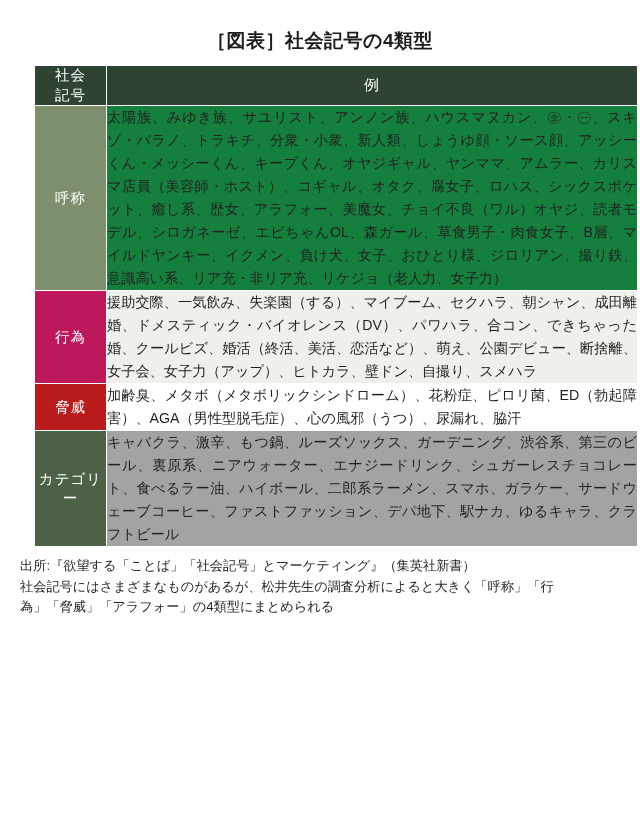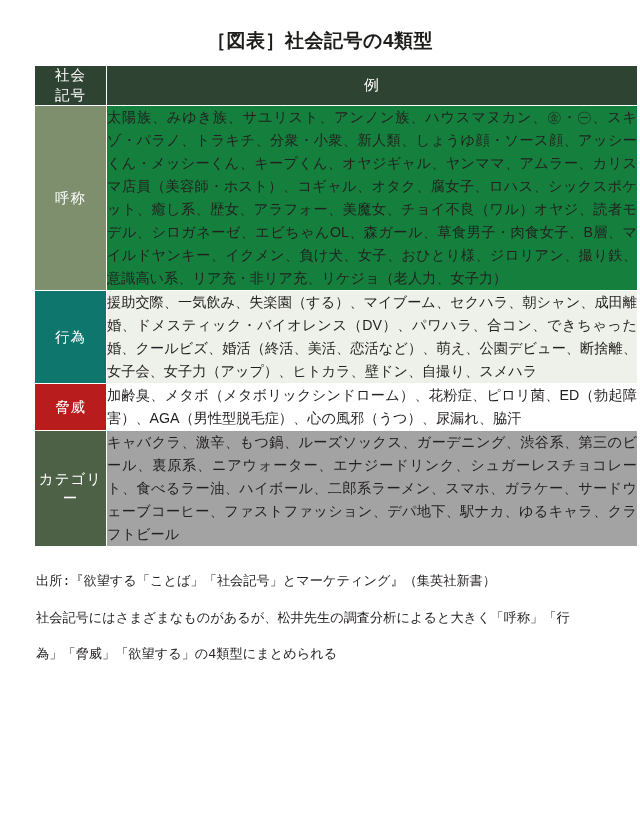--- a/index.html
+++ b/index.html
@@ -63,21 +63,21 @@
   .rowlabel {
     width: 72px;
     text-align: center;
     color: #ffffff;
     font-size: 14.5px;
     line-height: 1.3;
     letter-spacing: 1px;
     padding: 6px 3px;
   }
   .rowlabel.a { background: #7d8f6d; }
-  .rowlabel.b { background: #0f766e; }
+  .rowlabel.b { background: #be185d; }
   .rowlabel.c { background: #b91c1c; }
   .rowlabel.d { background: #4c6145; }
 
   .cellbody {
     font-size: 14.2px;
     line-height: 1.62;
     padding: 11px 12px 11px 13px;
     text-align: justify;
     color: #231f20;
   }
@@ -85,21 +85,21 @@
   .cellbody.b { background: #eef1ea; }
   .cellbody.c { background: #ffffff; }
   .cellbody.d { background: #a3a3a3; }
 
   .source {
     padding: 9px 2px 0 2px;
     font-size: 13.2px;
     line-height: 1.55;
     color: #231f20;
   }
-  .source div { margin: 16px; font-family: Liberation Mono, monospace; }
+  .source div { margin: 0; }
 </style>
 </head>
 <body>
 
 <div class="page">
 
   <div class="title">［図表］社会記号の4類型</div>
 
   <table class="figure">
     <colgroup>
@@ -133,16 +133,16 @@
       <tr>
         <td class="rowlabel d">カテゴリー</td>
         <td class="cellbody d">キャバクラ、激辛、もつ鍋、ルーズソックス、ガーデニング、渋谷系、第三のビール、裏原系、ニアウォーター、エナジードリンク、シュガーレスチョコレート、食べるラー油、ハイボール、二郎系ラーメン、スマホ、ガラケー、サードウェーブコーヒー、ファストファッション、デパ地下、駅ナカ、ゆるキャラ、クラフトビール</td>
       </tr>
     </tbody>
   </table>
 
   <div class="source">
     <div>出所:『欲望する「ことば」「社会記号」とマーケティング』（集英社新書）</div>
     <div>社会記号にはさまざまなものがあるが、松井先生の調査分析によると大きく「呼称」「行</div>
-    <div>為」「脅威」「欲望する」の4類型にまとめられる</div>
+    <div>為」「脅威」「アラフォー」の4類型にまとめられる</div>
   </div>
 
 </div>
 
 </body></html>

